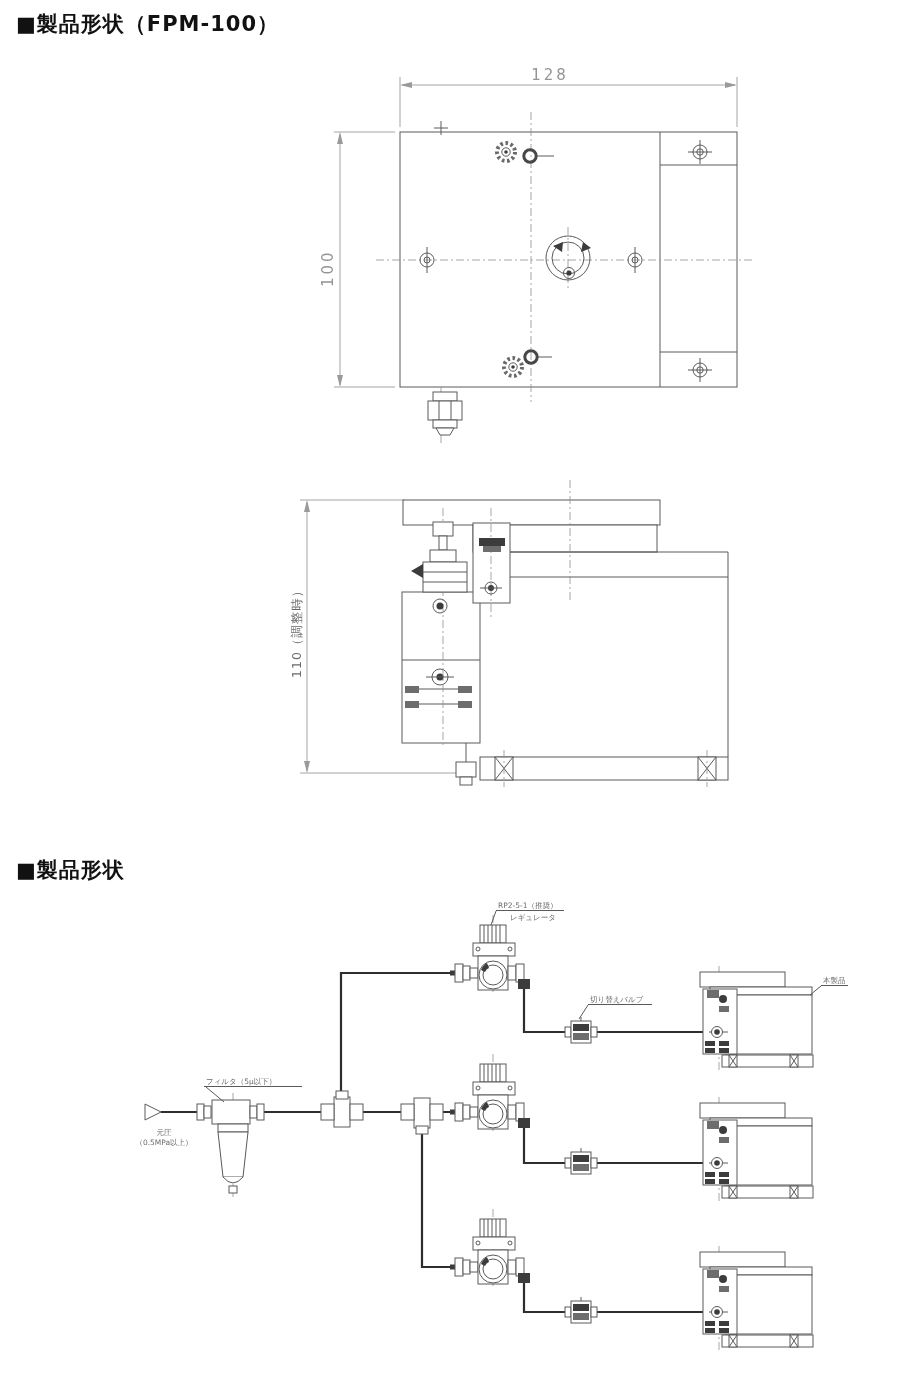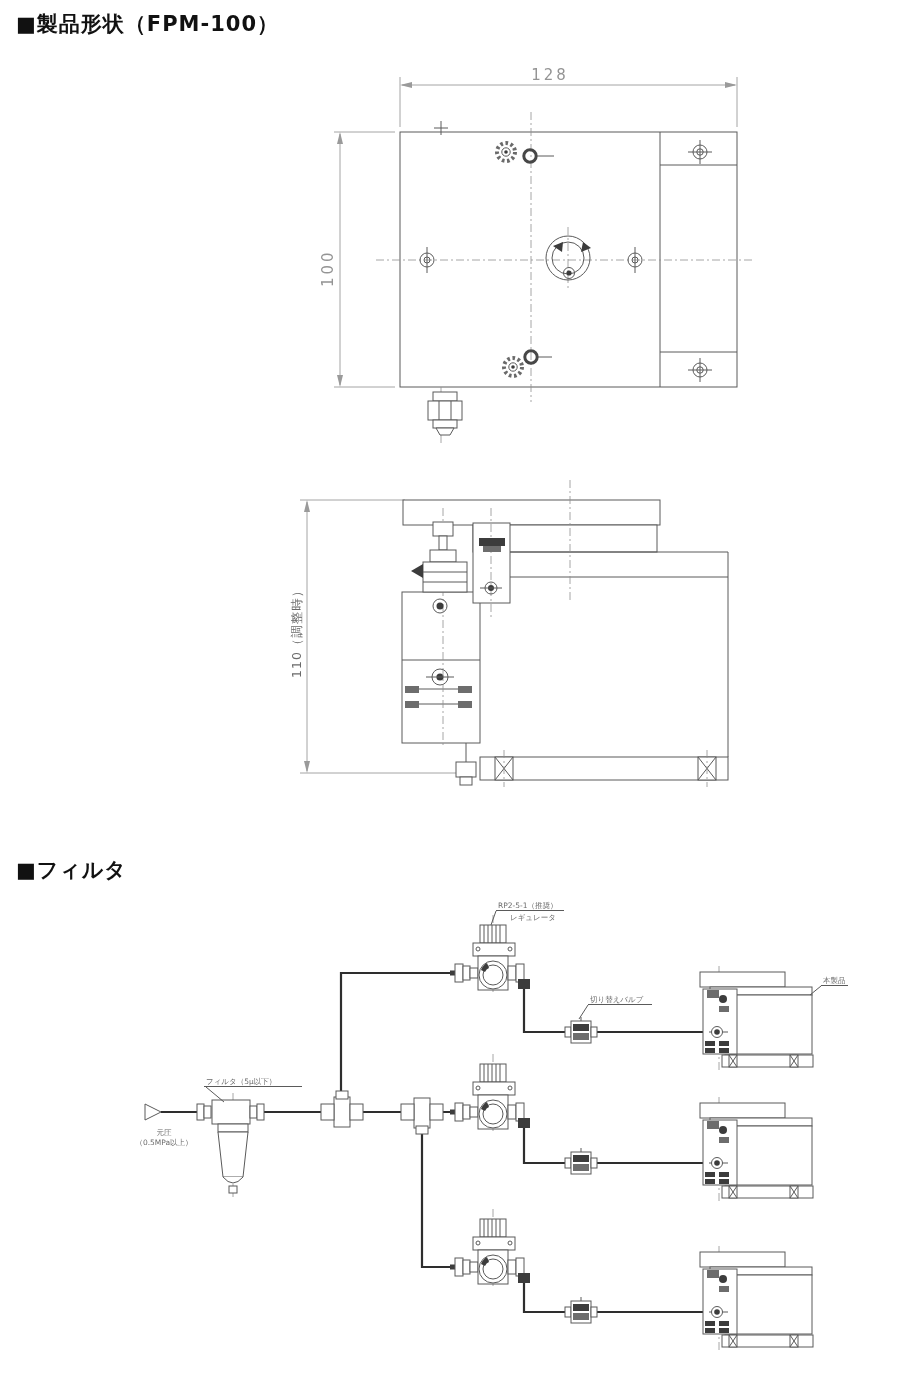--- a/index.html
+++ b/index.html
@@ -202,21 +202,21 @@
 
   <line class="cl" x1="290" y1="0" x2="290" y2="120"></line>
 
   <g>
     <line class="ln" x1="186" y1="263" x2="186" y2="282"></line>
     <rect class="lnw" x="176" y="282" width="20" height="15"></rect>
     <rect class="lnw" x="180" y="297" width="12" height="8"></rect>
   </g>
 </svg>
 
-<div class="sec-head" id="head2">■フィルタ</div>
+<div class="sec-head" id="head2">■製品形状</div>
 
 <svg id="piping" width="757" height="485" viewBox="0 0 757 485">
 
   <g>
     <line class="pipe" x1="21" y1="217" x2="57" y2="217"></line>
     <line class="pipe" x1="124" y1="217" x2="315" y2="217"></line>
     <polyline class="pipe" points="201,210 201,78 315,78"></polyline>
     <polyline class="pipe" points="282,226 282,372 315,372"></polyline>
     <polyline class="pipe" points="384,92 384,137 575,137"></polyline>
     <polyline class="pipe" points="384,231 384,268 575,268"></polyline>

